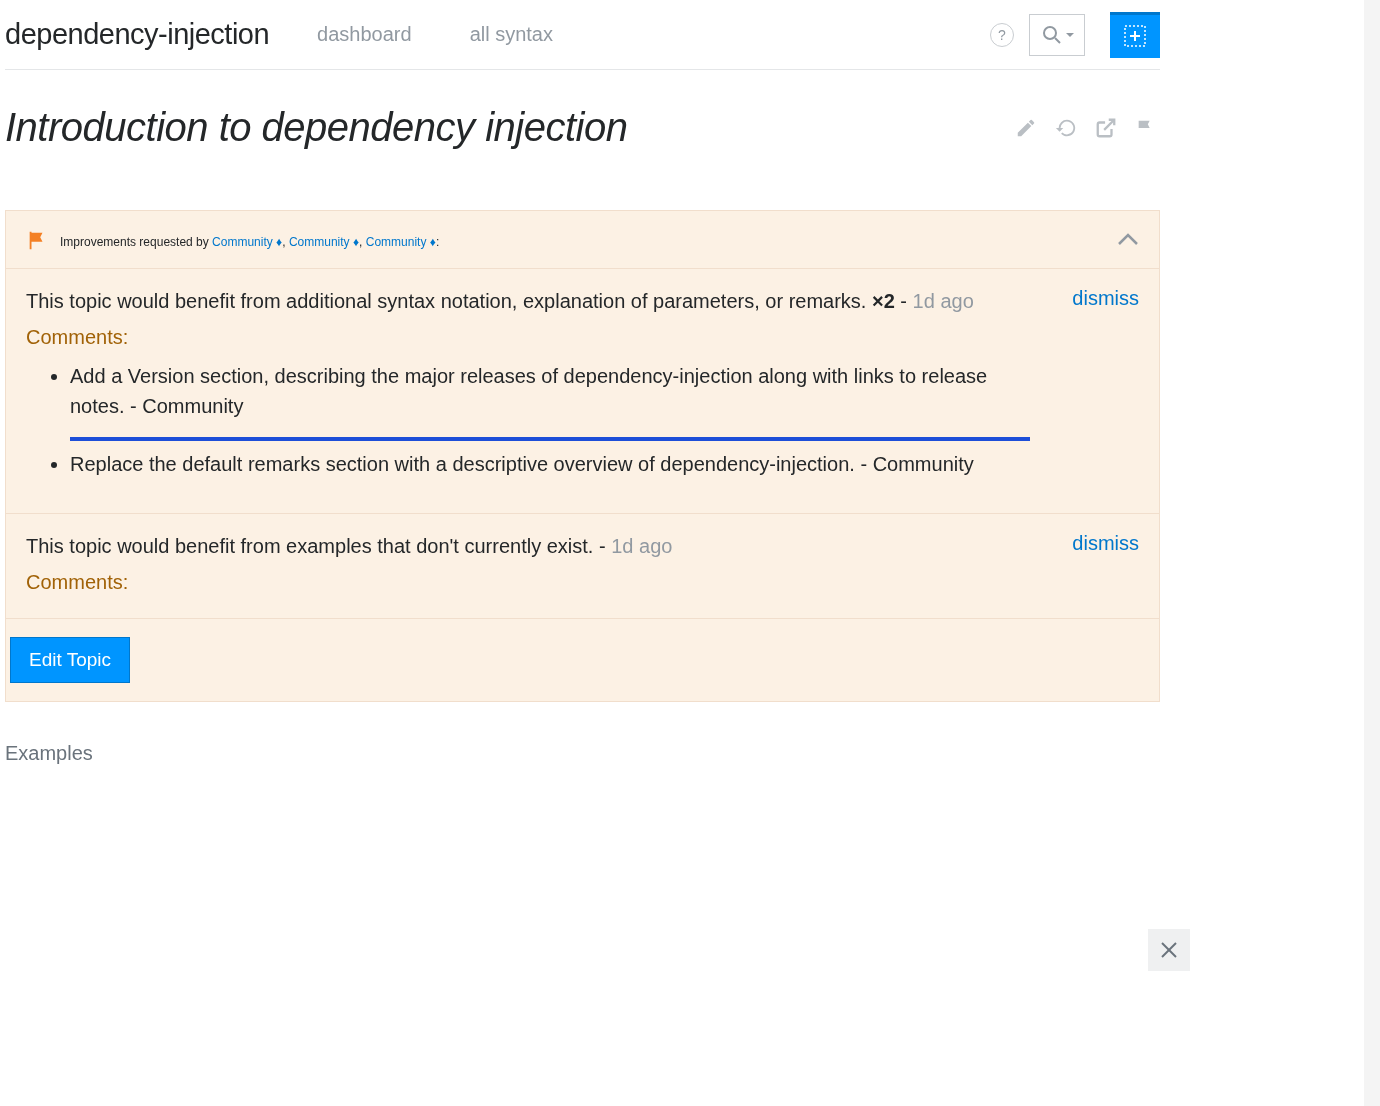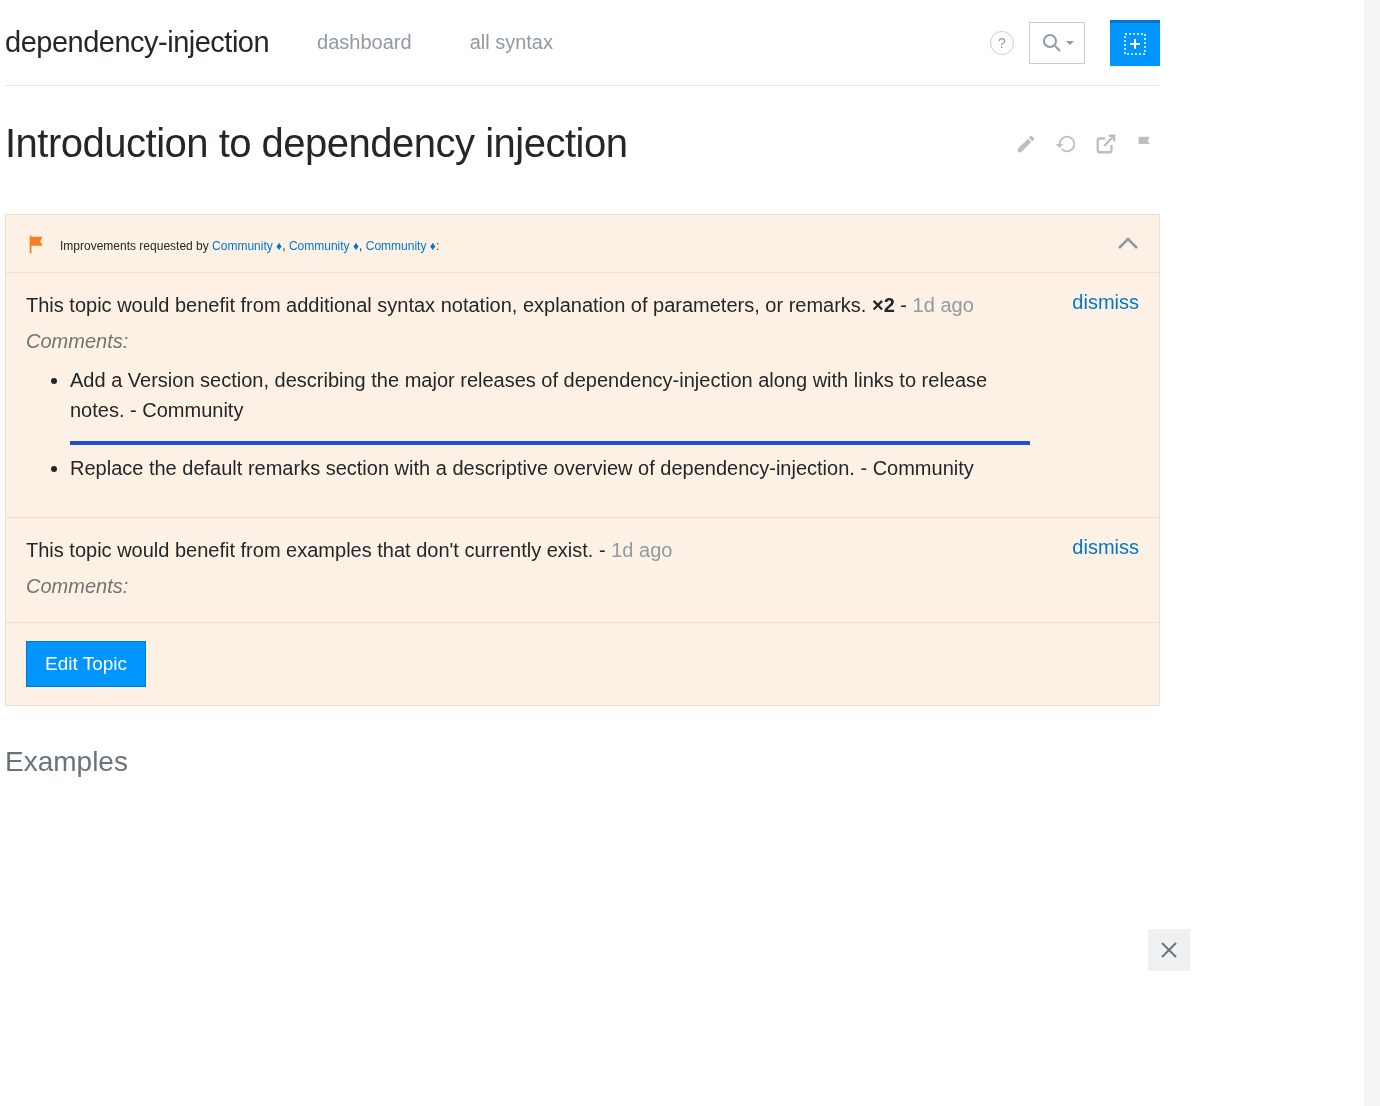--- a/index.html
+++ b/index.html
@@ -20,21 +20,21 @@
     .page-wrap {
       width: 1165px;
       padding: 0 5px;
     }
     
     .topbar {
       display: flex;
       align-items: center;
       border-bottom: 1px solid #e4e6e8;
       padding: 27px 0;
-      height: 86px;
+      height: 70px;
     }
     .topbar-title {
       font-size: 29px;
       font-weight: 400;
       color: #242729;
       margin-right: 40px;
       letter-spacing: -0.5px;
     }
     .topbar-link {
       font-size: 20px;
@@ -78,21 +78,22 @@
       align-items: center;
       justify-content: center;
       cursor: pointer;
       border-top: 3px solid #0077cc;
     }
     
     .title-row {
       display: flex;
       align-items: center;
       margin-top: 35px;
-      margin-bottom: 48px;
+      margin-bottom: 60px;
+      font-style: italic;
     }
     .page-title {
       font-size: 40px;
       font-weight: 400;
       color: #242729;
       flex: 1;
       letter-spacing: -0.5px;
     }
     .title-actions {
       display: flex;
@@ -163,22 +164,21 @@
     }
     .dismiss-link {
       color: #07c;
       font-size: 20px;
       cursor: pointer;
       margin-left: 20px;
       white-space: nowrap;
     }
     .comments-label {
       font-size: 20px;
-      font-style: italic;
-      color: #737373;
+      color: #a16207;
       margin-top: 10px;
       margin-bottom: 6px;
     }
     .comments-list {
       list-style: disc;
       padding-left: 44px;
     }
     .comments-list li {
       font-size: 20px;
       color: #242729;
@@ -186,33 +186,33 @@
       padding: 6px 0 16px 0;
       border-bottom: 4px solid #1d4ed8;
       margin-bottom: 2px;
       max-width: 960px;
     }
     .comments-list li:last-child {
       border-bottom: none;
       margin-bottom: 0;
     }
     .improve-footer {
-      padding: 18px 20px;
+      padding: 18px 4px;
     }
     .edit-topic-btn {
       background: #0095ff;
       color: #ffffff;
       border: 1px solid #07c;
       font-size: 19px;
       padding: 11px 18px;
       cursor: pointer;
     }
     
     .examples-heading {
-      font-size: 28px;
+      font-size: 20px;
       font-weight: 400;
       color: #6a737c;
     }
     
     .bottom-close {
       position: absolute;
       right: 190px;
       bottom: 135px;
       width: 42px;
       height: 42px;

